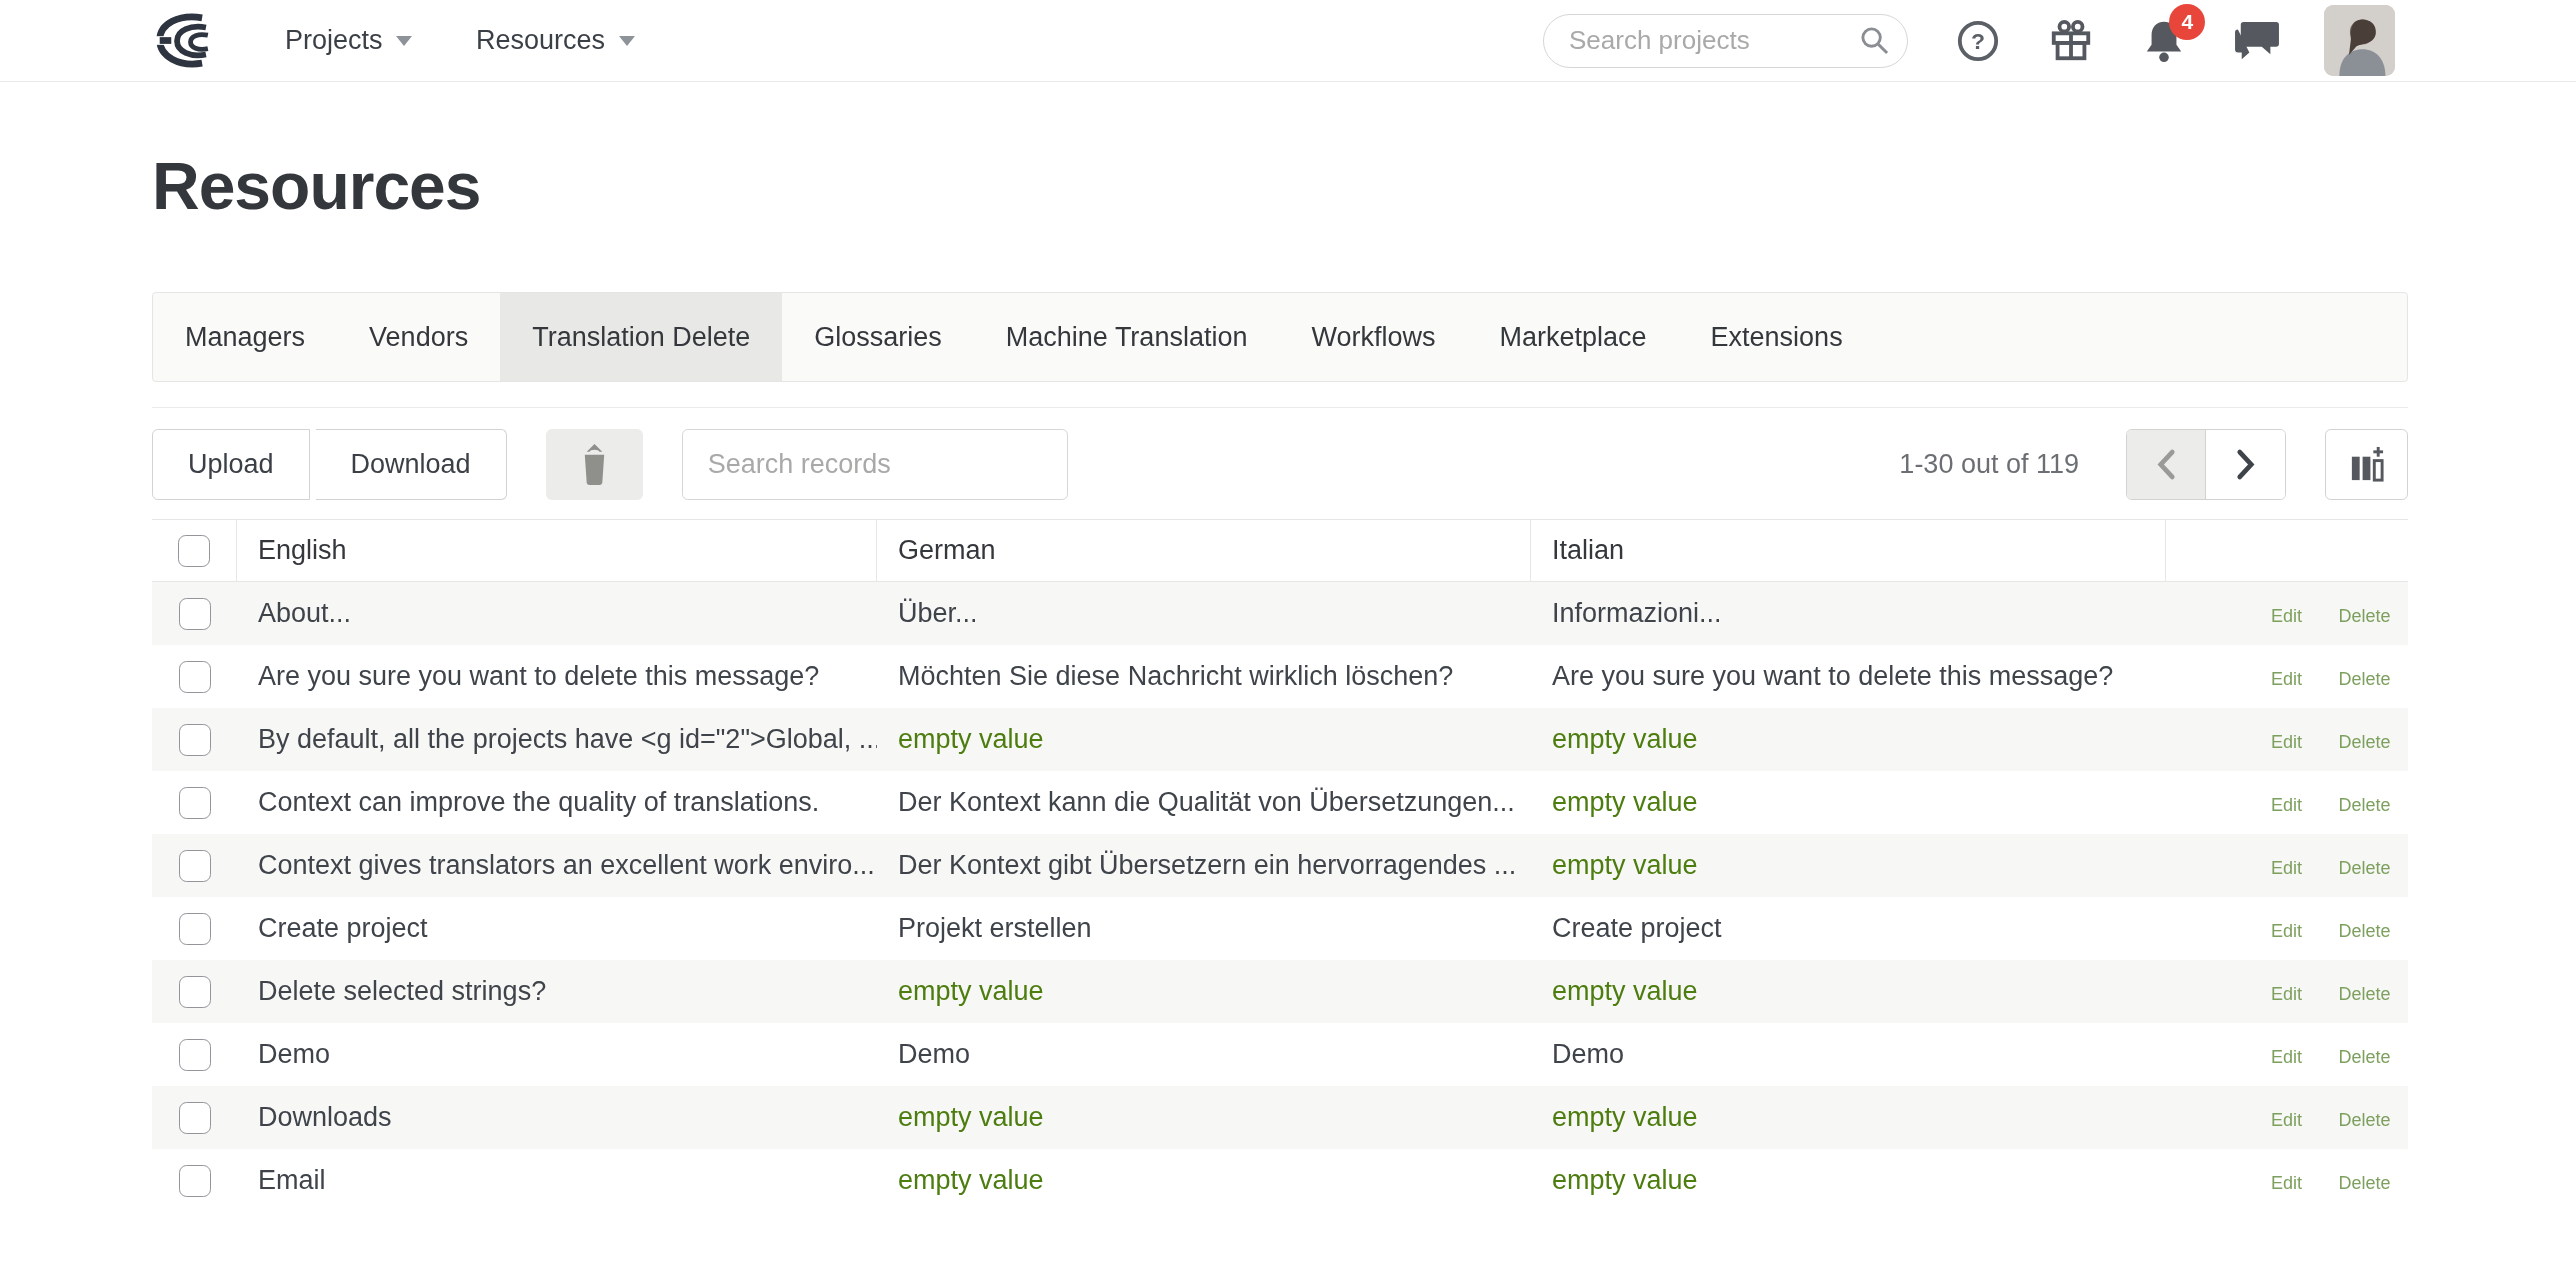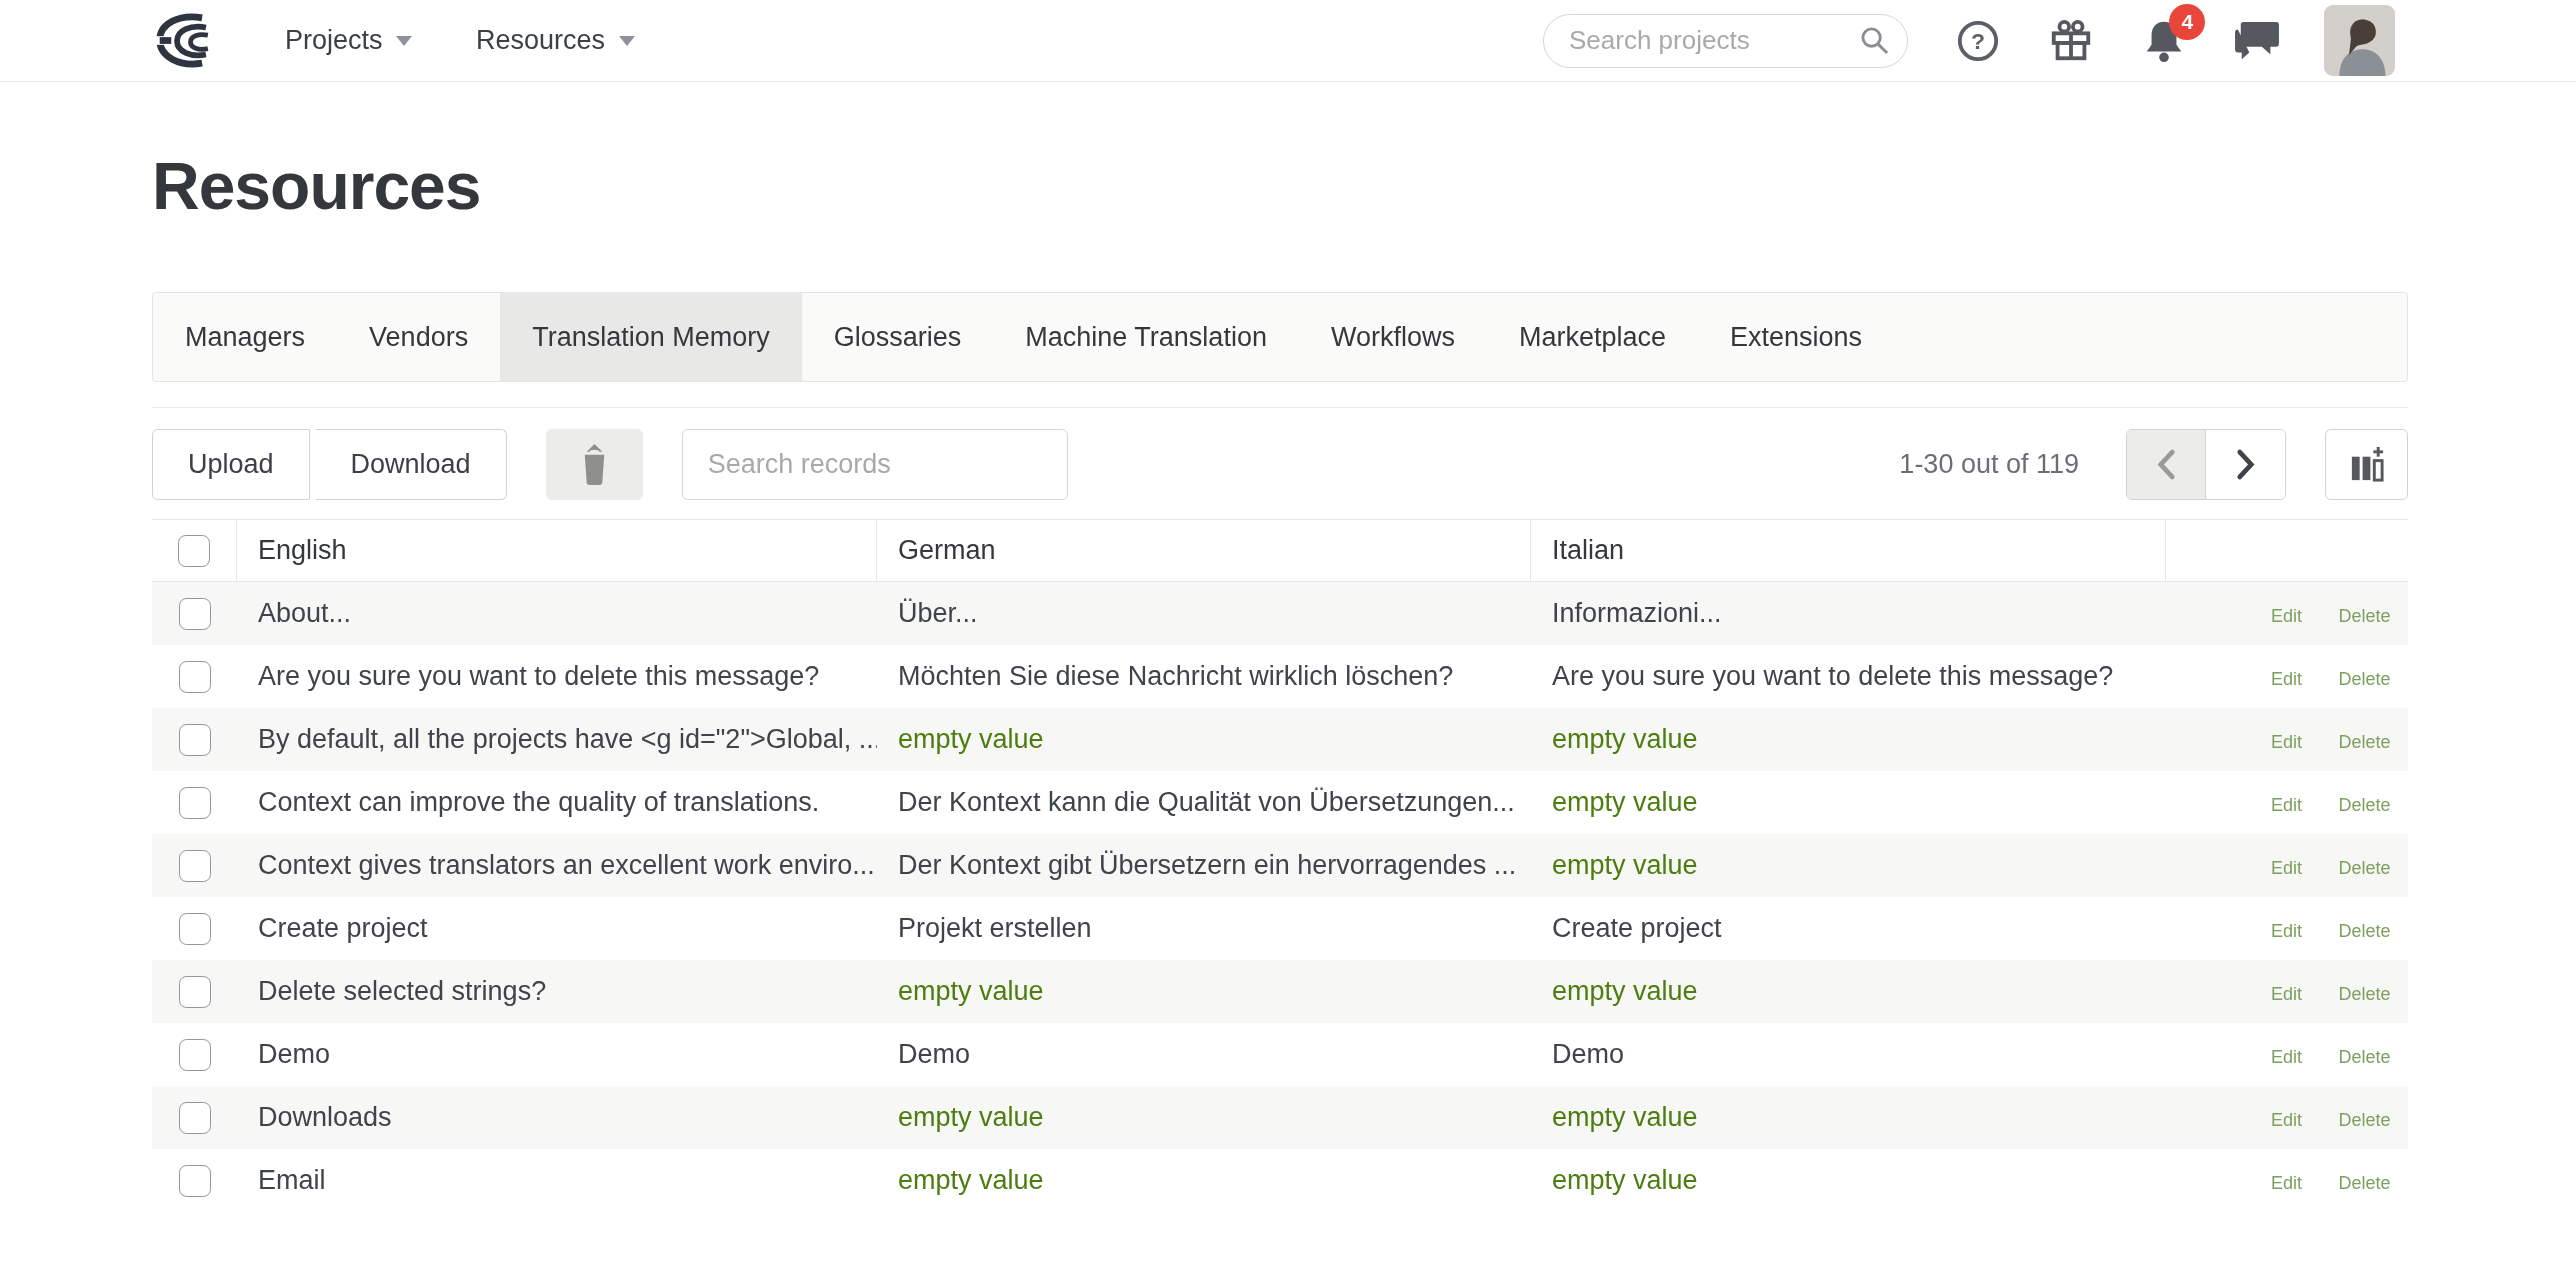--- a/index.html
+++ b/index.html
@@ -232,21 +232,21 @@
   </button>
 </div>
 
 <div class="content">
 
   <h1 class="page-title">Resources</h1>
 
   <div class="tabs" id="tabs">
       <div class="tab">Managers</div>
       <div class="tab">Vendors</div>
-      <div class="tab active">Translation Memory</div>
+      <div class="tab active">Translation Delete</div>
       <div class="tab">Glossaries</div>
       <div class="tab">Machine Translation</div>
       <div class="tab">Workflows</div>
       <div class="tab">Marketplace</div>
       <div class="tab">Extensions</div>
     </div>
 
 
   <div class="divider"></div>
 

